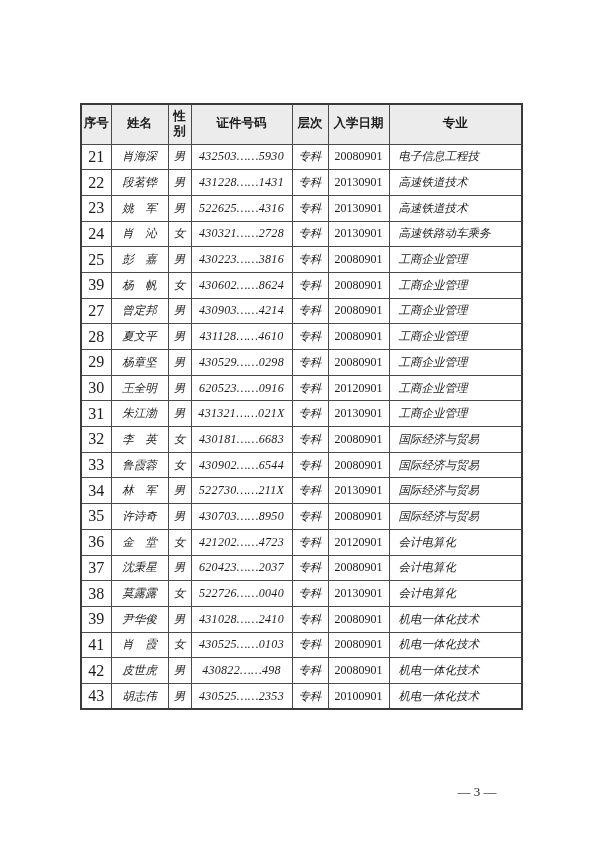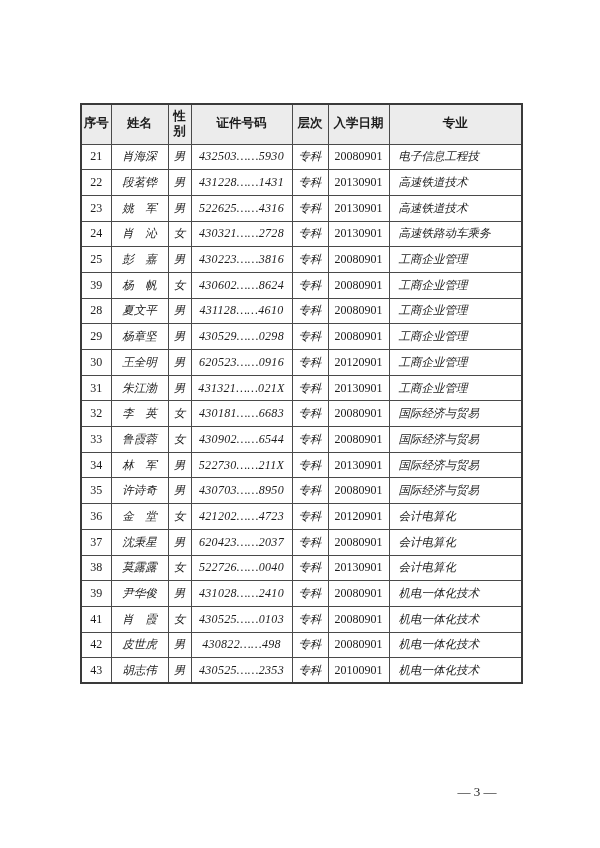--- a/index.html
+++ b/index.html
@@ -59,21 +59,21 @@
     white-space: nowrap;
   }
   
   tbody td:nth-child(2),
   tbody td:nth-child(3),
   tbody td:nth-child(5),
   tbody td:nth-child(7) {
     font-style: italic;
     font-size: 11.5px;
   }
-  tbody td:nth-child(1) { font-size: 12px; }
+  tbody td:nth-child(1) { font-size: 16px; }
   tbody td:nth-child(4) { letter-spacing: 0.3px; font-style: italic; }
   tbody td:nth-child(7) {
     text-align: left;
     padding-left: 9px;
     border-radius: 12px;
   }
   .page-number {
     position: absolute;
     left: 437px;
     top: 784px;
@@ -158,20 +158,29 @@
         <tr>
           <td>39</td>
           <td>杨　帆</td>
           <td>女</td>
           <td>430602……8624</td>
           <td>专科</td>
           <td>20080901</td>
           <td>工商企业管理</td>
         </tr>
         <tr>
+          <td>27</td>
+          <td>曾定邦</td>
+          <td>男</td>
+          <td>430903……4214</td>
+          <td>专科</td>
+          <td>20080901</td>
+          <td>工商企业管理</td>
+        </tr>
+        <tr>
           <td>28</td>
           <td>夏文平</td>
           <td>男</td>
           <td>431128……4610</td>
           <td>专科</td>
           <td>20080901</td>
           <td>工商企业管理</td>
         </tr>
         <tr>
           <td>29</td>

